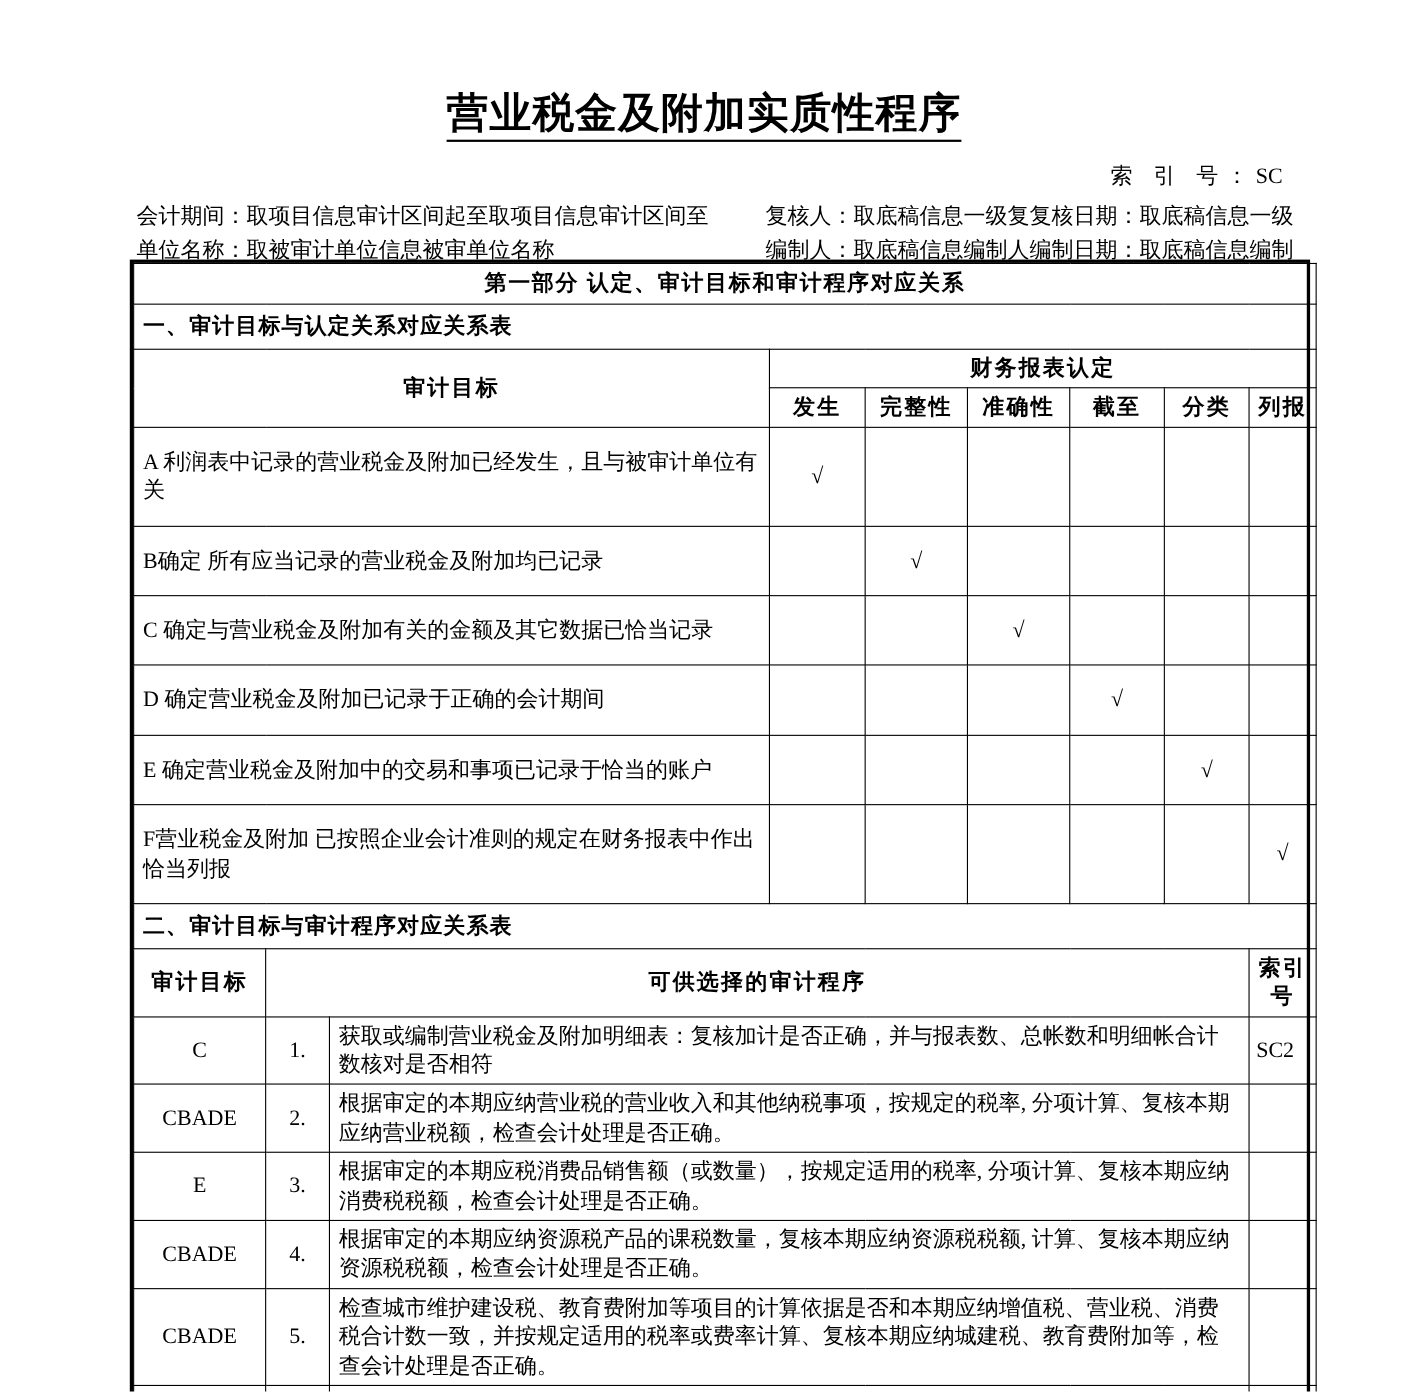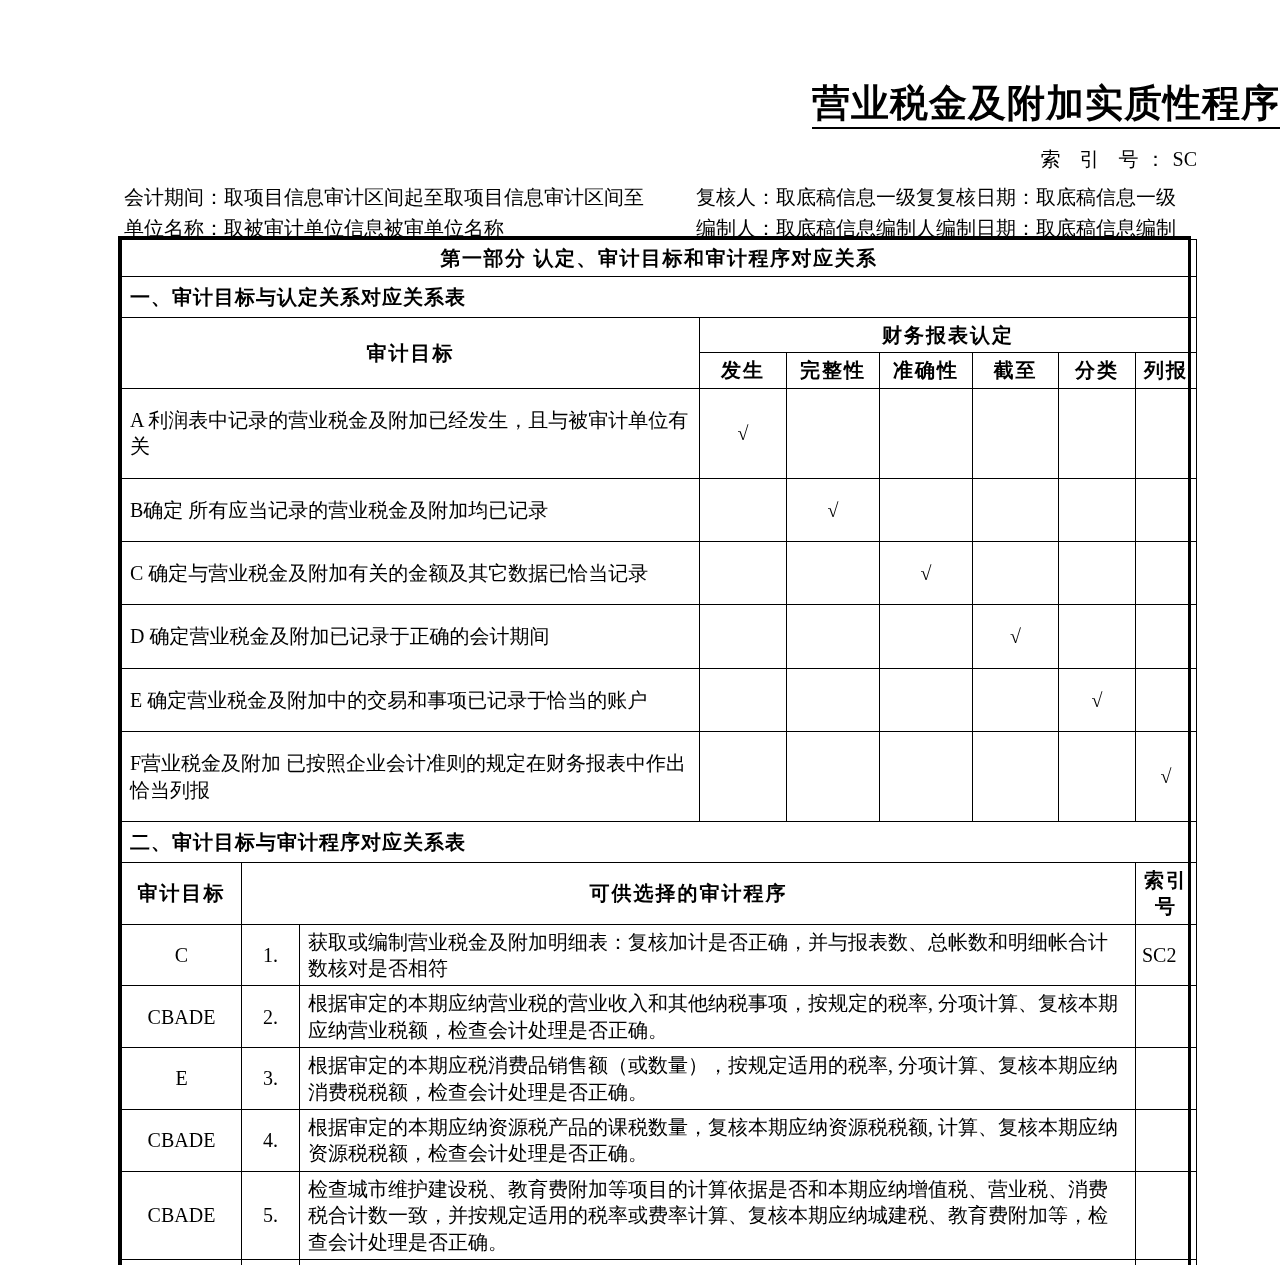--- a/index.html
+++ b/index.html
@@ -16,37 +16,37 @@
   }
   .page {
     position: relative;
     width: 1280px;
     height: 1265px;
     box-sizing: border-box;
   }
 
   
   .doc-title {
-    text-align: right;
+    text-align: center;
     font-size: 38px;
     font-weight: bold;
     letter-spacing: 1px;
     padding-top: 82px;
     line-height: 1.15;
   }
   .doc-title span {
     border-bottom: 2px solid #000;
     padding-bottom: 3px;
   }
 
   
   .index-line {
     text-align: right;
     font-size: 20px;
-    padding-right: 83px;
+    padding-right: 114px;
     padding-top: 20px;
     white-space: nowrap;
   }
   .index-line .lbl { letter-spacing: 7px; }
 
   
   .meta {
     position: relative;
     margin-top: 9px;
     padding-left: 124px;

